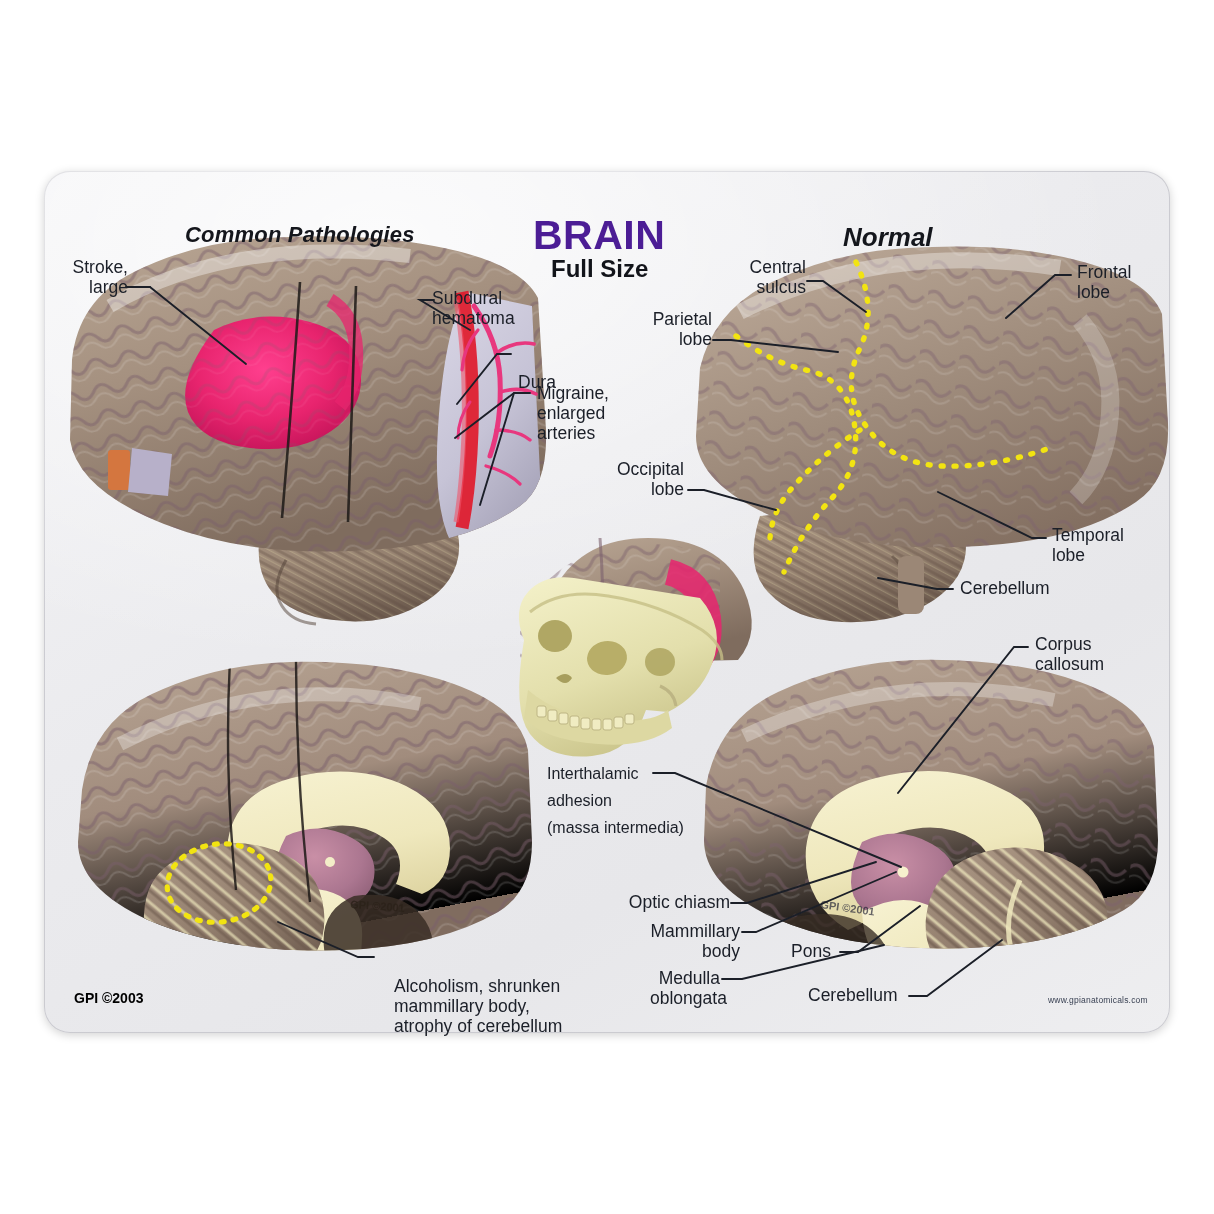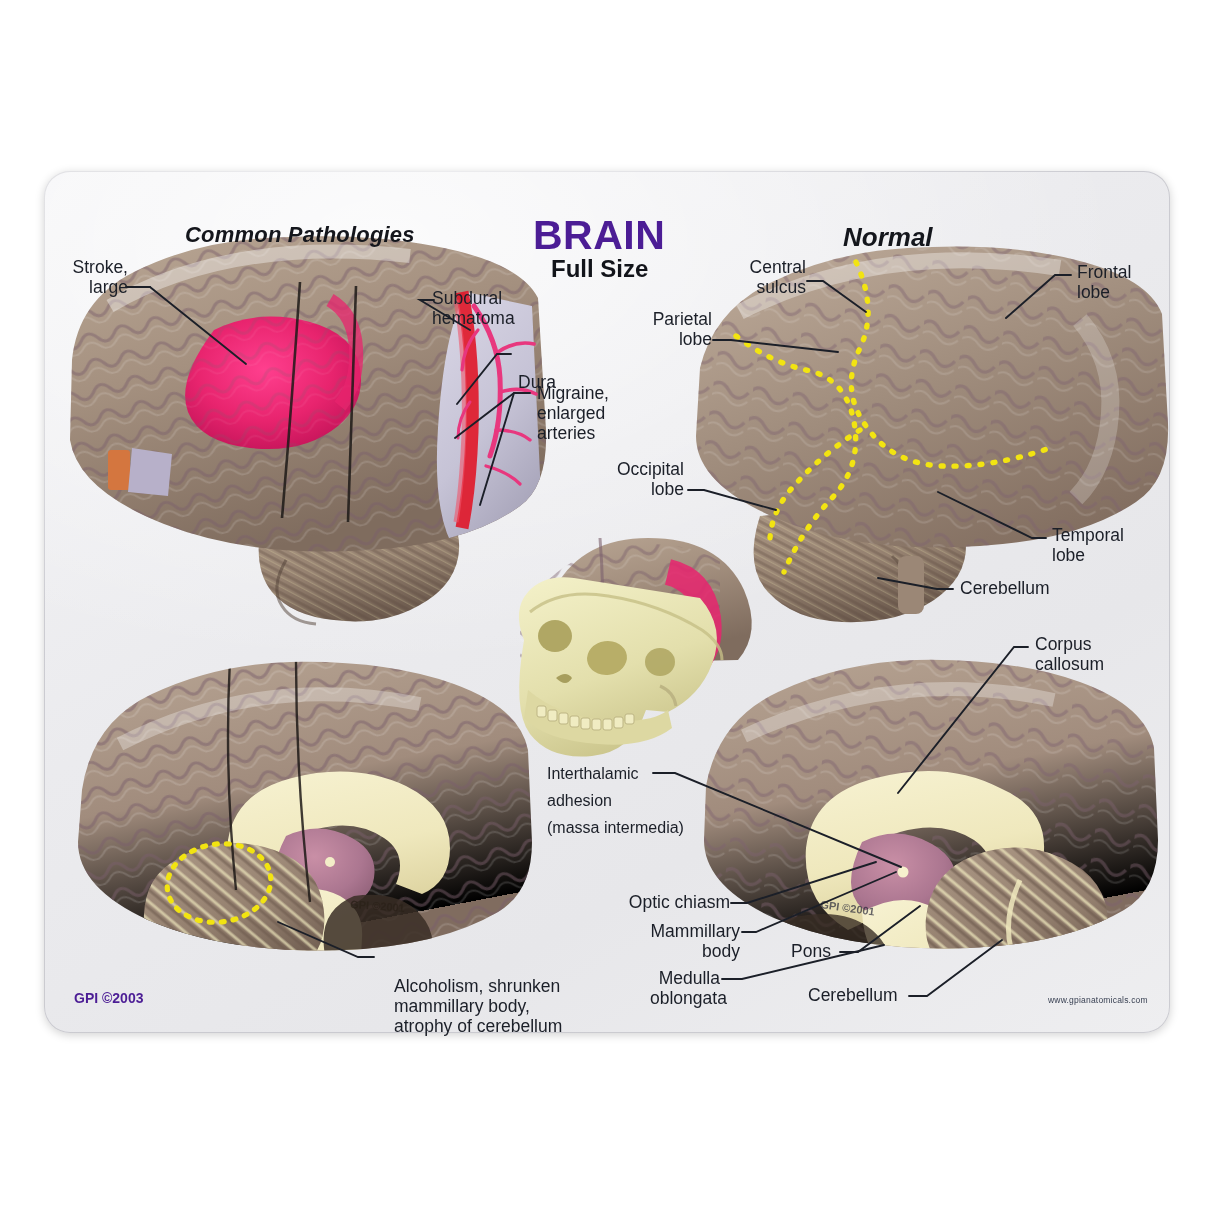--- a/index.html
+++ b/index.html
@@ -22,21 +22,21 @@
   .hdr{position:absolute;color:#14161c;white-space:nowrap;}
   #h-path{left:185px;top:222px;font-size:22px;font-weight:bold;font-style:italic;letter-spacing:.2px;}
   #h-norm{left:843px;top:222px;font-size:26px;font-weight:bold;font-style:italic;}
   #t-brain{left:533px;top:212px;font-size:41px;font-weight:bold;letter-spacing:.5px;color:#4c1d95;}
   #t-full {left:551px;top:255px;font-size:24px;font-weight:bold;color:#12141a;}
 
   
   .lbl{position:absolute;color:#1b1f28;font-size:17.5px;line-height:20px;white-space:pre;}
   .lbl.r{text-align:right;}
   .small{font-size:16px;line-height:27px;}
-  #foot-gpi{position:absolute;left:74px;top:990px;font-size:14px;font-weight:bold;color:#4c1d95;}
+  #foot-gpi{position:absolute;left:74px;top:990px;font-size:14px;font-weight:bold;color:#000000;}
   #foot-web{position:absolute;left:1048px;top:995px;font-size:8.5px;color:#3a4254;letter-spacing:.2px;}
 
   
   #lines{position:absolute;left:0;top:0;width:1214px;height:1214px;pointer-events:none;}
 
   
   #art{position:absolute;left:0;top:0;width:1214px;height:1214px;}
 </style>
 </head>
 <body>

